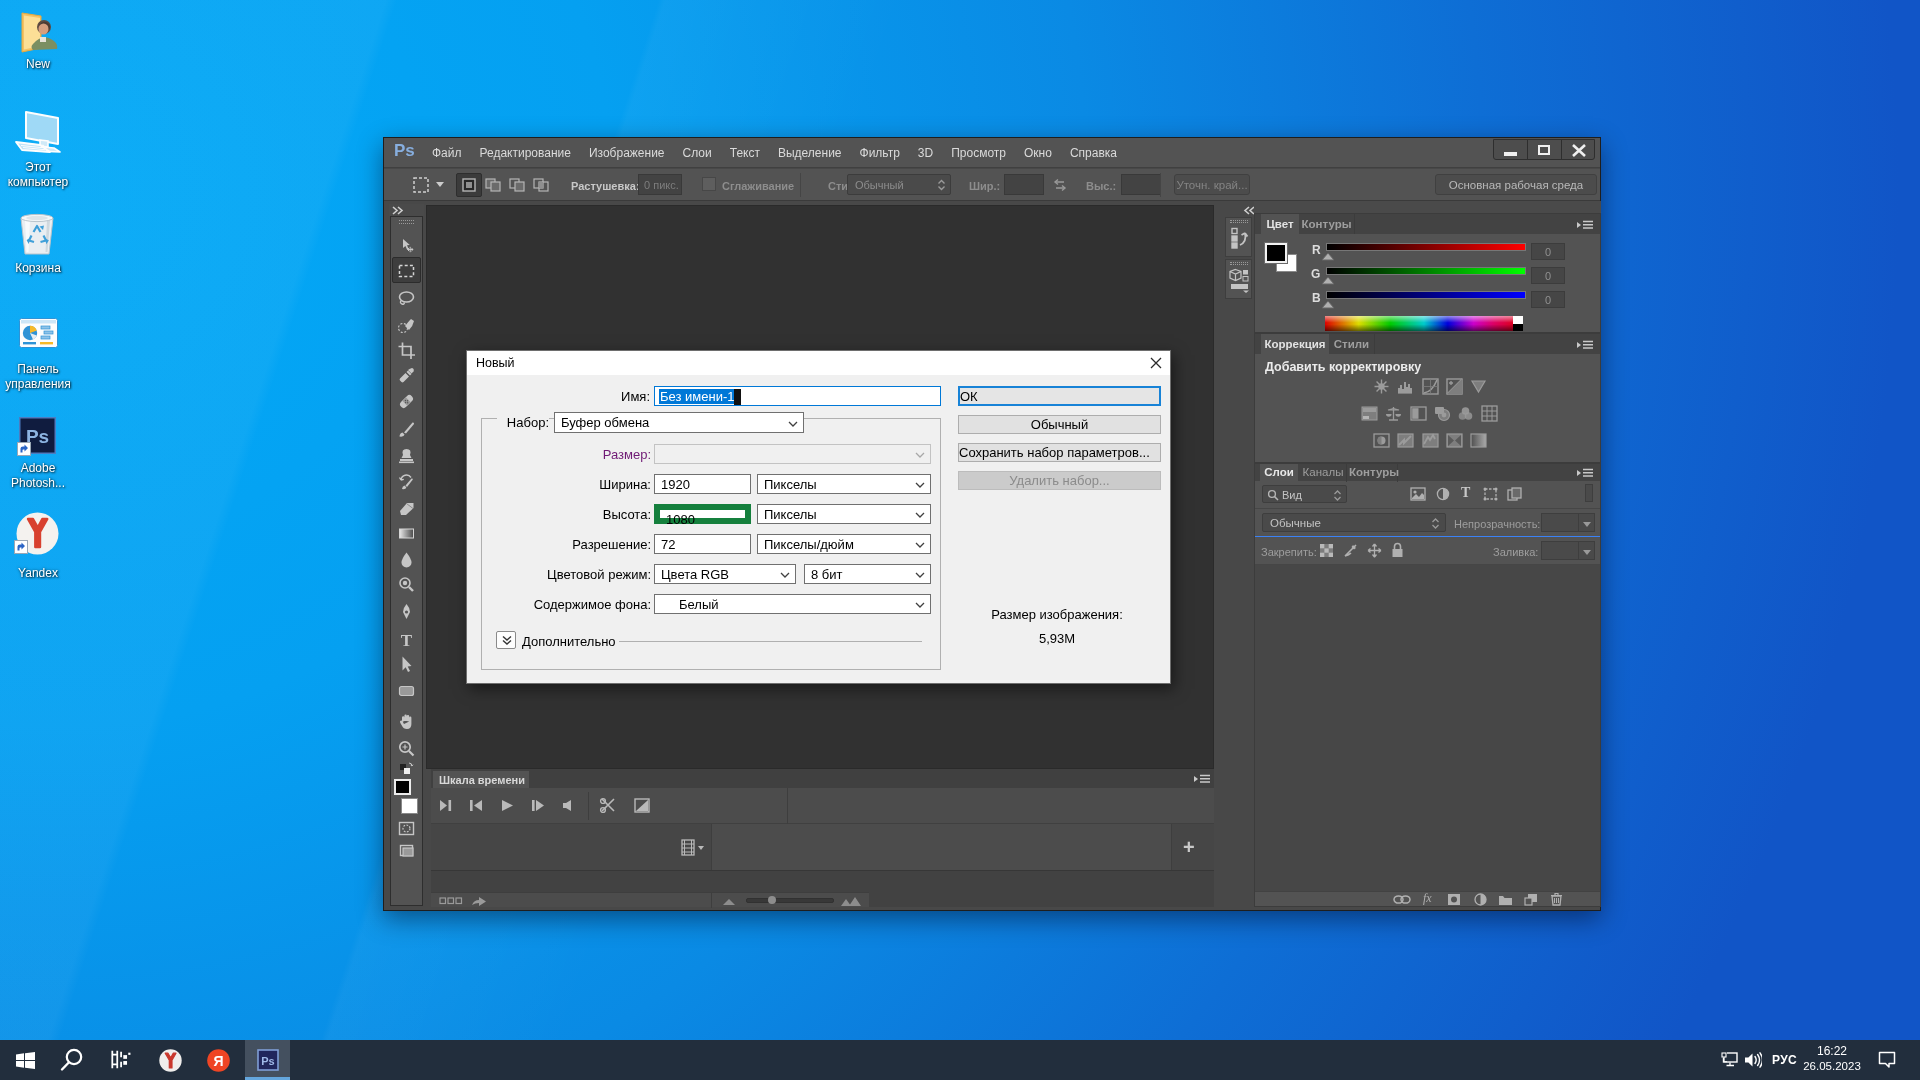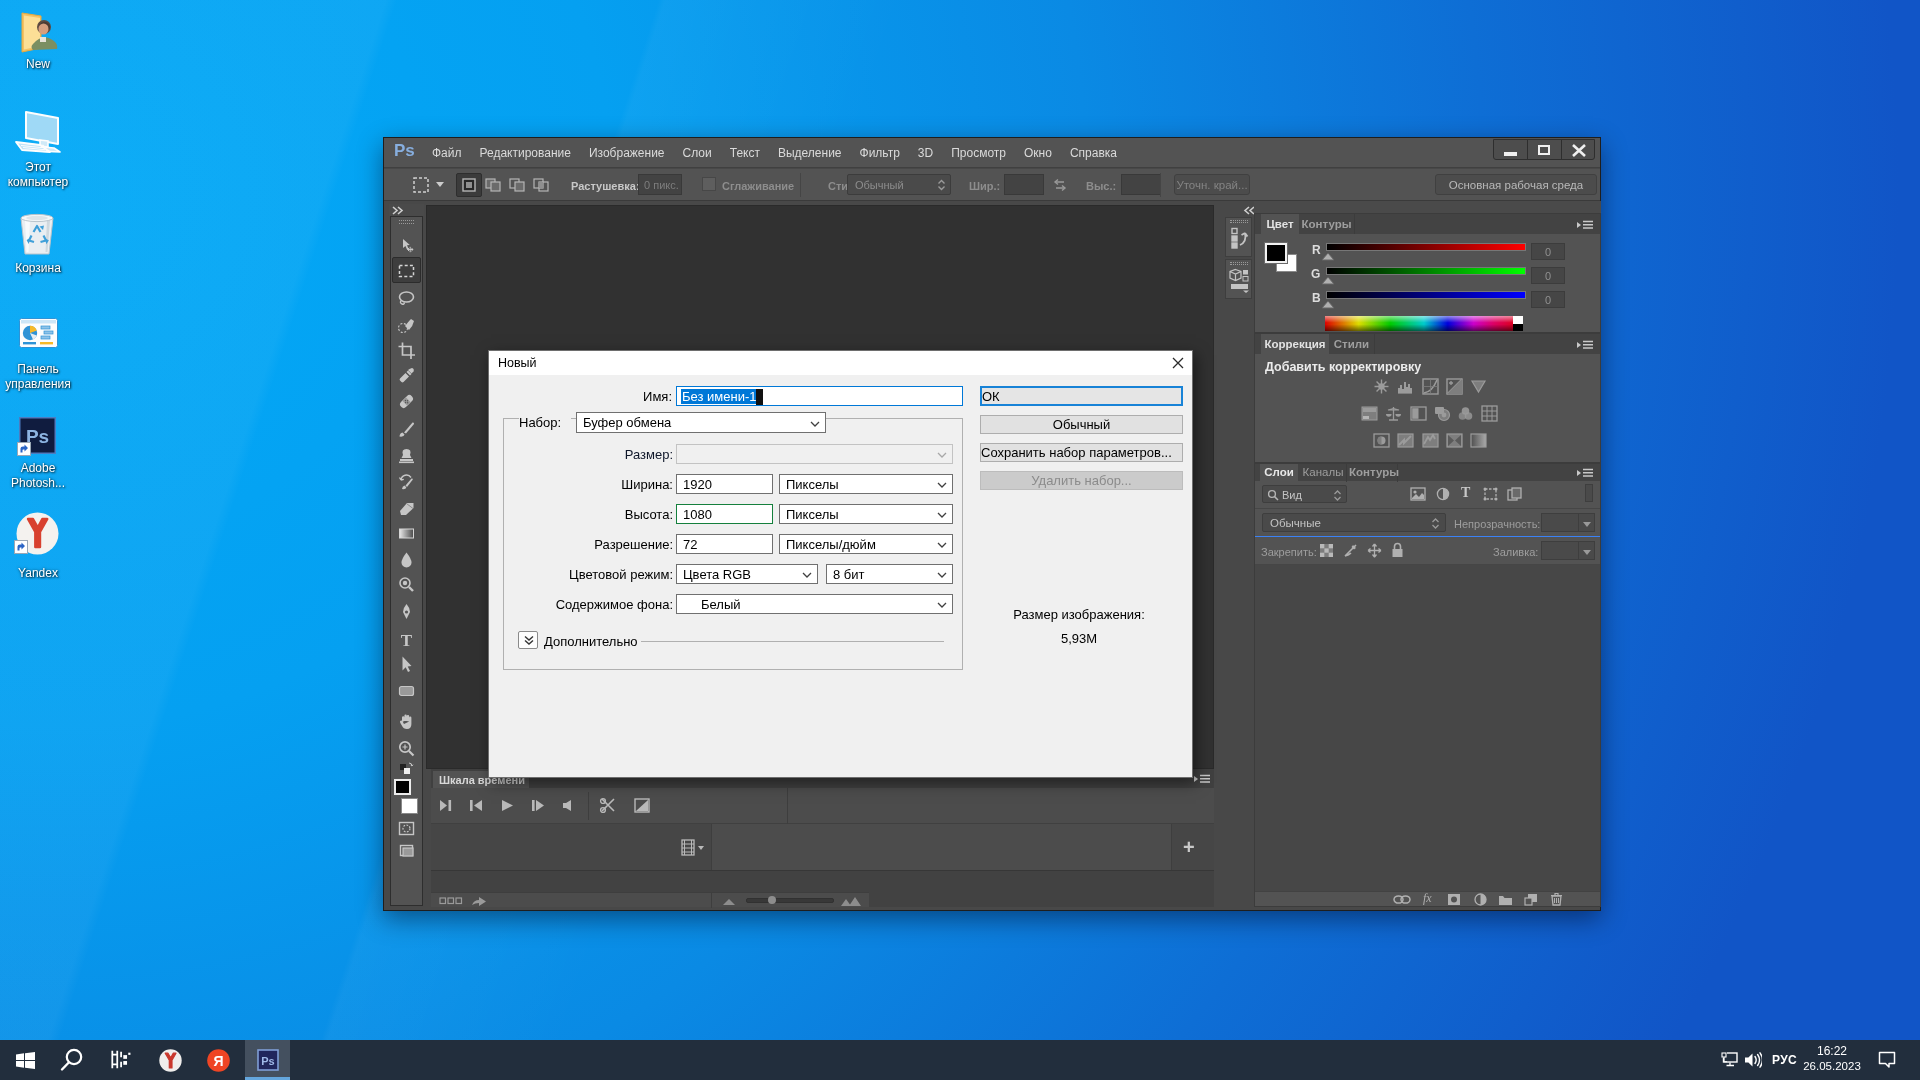--- a/index.html
+++ b/index.html
@@ -637,65 +637,65 @@
           </svg>
           <svg class="abs" style="left:295px;top:0px" width="13" height="14" viewBox="0 0 13 14">
             <path d="M2 4 h9 l-1 9 h-7 z" fill="none" stroke="#b0b0b0" stroke-width="1.3"></path>
             <path d="M1 3.5 h11 M5 3 V1.5 h3 V3" stroke="#b0b0b0" stroke-width="1.2" fill="none"></path>
             <path d="M4.5 6 v5 M6.5 6 v5 M8.5 6 v5" stroke="#b0b0b0" stroke-width="1"></path>
           </svg>
         </div>
       </div>
     </div>
   </div>
-  <div id="dialog" class="abs" style="left:488px;top:350px;width:705px;height:428px;background:#f0f0f0;border:1px solid #6e6e6e;box-shadow:3px 5px 14px rgba(0,0,0,.5);font-size:13px;color:#000">
+  <div id="dialog" class="abs" style="left:466px;top:350px;width:705px;height:334px;background:#f0f0f0;border:1px solid #6e6e6e;box-shadow:3px 5px 14px rgba(0,0,0,.5);font-size:13px;color:#000">
     <div class="abs" style="left:0;top:0;width:703px;height:24px;background:#fff">
       <span style="position:absolute;left:9px;top:5px;font-size:12.5px">Новый</span>
       <svg class="abs" style="left:683px;top:6px" width="12" height="12" viewBox="0 0 12 12">
         <path d="M1 1 L11 11 M11 1 L1 11" stroke="#2b2b2b" stroke-width="1.3"></path>
       </svg>
     </div>
 
     <div class="abs" style="left:14px;top:67px;width:460px;height:252px;border:1px solid #b0b0b0"></div>
 
     <span class="abs" style="left:143px;top:38px;width:40px;text-align:right">Имя:</span>
     <div class="abs" style="left:187px;top:35px;width:287px;height:20px;background:#fff;border:1px solid #0078d7">
       <span style="position:absolute;left:4px;top:1.5px;background:#0078d7;color:#fff;padding:0 1px">Без имени-1</span>
       <span style="position:absolute;left:79px;top:1.5px;width:7px;height:16px;background:#111"></span>
     </div>
     <div class="abs" style="left:491px;top:35px;width:203px;height:20px;background:#e5e5e5;border:2px solid #1883d7;text-align:left;padding-top:1px">ОК</div>
 
-    <span class="abs" style="left:30px;top:64px;width:52px;background:#f0f0f0">Набор:</span>
+    <span class="abs" style="left:30px;top:64px;width:52px;text-align:right;background:#f0f0f0">Набор:</span>
     <div class="abs" style="left:87px;top:61px;width:250px;height:21px;background:#fff;border:1px solid #707070">
       <span style="position:absolute;left:6px;top:2px">Буфер обмена</span>
       <svg class="abs" style="left:233px;top:8px" width="10" height="6" viewBox="0 0 10 6">
         <path d="M1 1 L5 5 L9 1" fill="none" stroke="#404040" stroke-width="1.3"></path>
       </svg>
     </div>
     <div class="abs" style="left:491px;top:64px;width:203px;height:19px;background:#e1e1e1;border:1px solid #adadad;text-align:center;padding-top:1px">Обычный</div>
     <div class="abs" style="left:491px;top:92px;width:203px;height:19px;background:#e1e1e1;border:1px solid #adadad;text-align:left;padding-top:1px">Сохранить набор параметров...</div>
     <div class="abs" style="left:491px;top:120px;width:203px;height:19px;background:#cbcbcb;border:1px solid #bcbcbc;text-align:center;padding-top:1px;color:#8b8b8b">Удалить набор...</div>
 
-    <span class="abs" style="left:114px;top:96px;width:70px;text-align:right;color:#0f172a">Размер:</span>
+    <span class="abs" style="left:114px;top:96px;width:70px;text-align:right;color:#701a75">Размер:</span>
     <div class="abs" style="left:187px;top:93px;width:277px;height:20px;background:#f0f0f0;border:1px solid #c3c3c3">
       <svg class="abs" style="left:260px;top:7px" width="10" height="6" viewBox="0 0 10 6">
         <path d="M1 1 L5 5 L9 1" fill="none" stroke="#a8a8a8" stroke-width="1.3"></path>
       </svg>
     </div>
 
     <span class="abs" style="left:114px;top:126px;width:70px;text-align:right">Ширина:</span>
     <div class="abs" style="left:187px;top:123px;width:97px;height:20px;background:#fff;border:1px solid #707070;padding:2px 0 0 6px">1920</div>
     <div class="abs" style="left:290px;top:123px;width:174px;height:20px;background:#fff;border:1px solid #707070;padding:2px 0 0 6px">Пикселы
       <svg class="abs" style="left:157px;top:7px" width="10" height="6" viewBox="0 0 10 6">
         <path d="M1 1 L5 5 L9 1" fill="none" stroke="#404040" stroke-width="1.3"></path>
       </svg>
     </div>
 
     <span class="abs" style="left:114px;top:156px;width:70px;text-align:right">Высота:</span>
-    <div class="abs" style="left:187px;top:153px;width:97px;height:20px;background:#fff;border:1px solid #15803d;padding:2px 0 0 6px">1080</div>
+    <div class="abs" style="left:187px;top:153px;width:97px;height:20px;background:#fff;border:6px solid #15803d;padding:2px 0 0 6px">1080</div>
     <div class="abs" style="left:290px;top:153px;width:174px;height:20px;background:#fff;border:1px solid #707070;padding:2px 0 0 6px">Пикселы
       <svg class="abs" style="left:157px;top:7px" width="10" height="6" viewBox="0 0 10 6">
         <path d="M1 1 L5 5 L9 1" fill="none" stroke="#404040" stroke-width="1.3"></path>
       </svg>
     </div>
 
     <span class="abs" style="left:84px;top:186px;width:100px;text-align:right">Разрешение:</span>
     <div class="abs" style="left:187px;top:183px;width:97px;height:20px;background:#fff;border:1px solid #707070;padding:2px 0 0 6px">72</div>
     <div class="abs" style="left:290px;top:183px;width:174px;height:20px;background:#fff;border:1px solid #707070;padding:2px 0 0 6px">Пикселы/дюйм
       <svg class="abs" style="left:157px;top:7px" width="10" height="6" viewBox="0 0 10 6">

